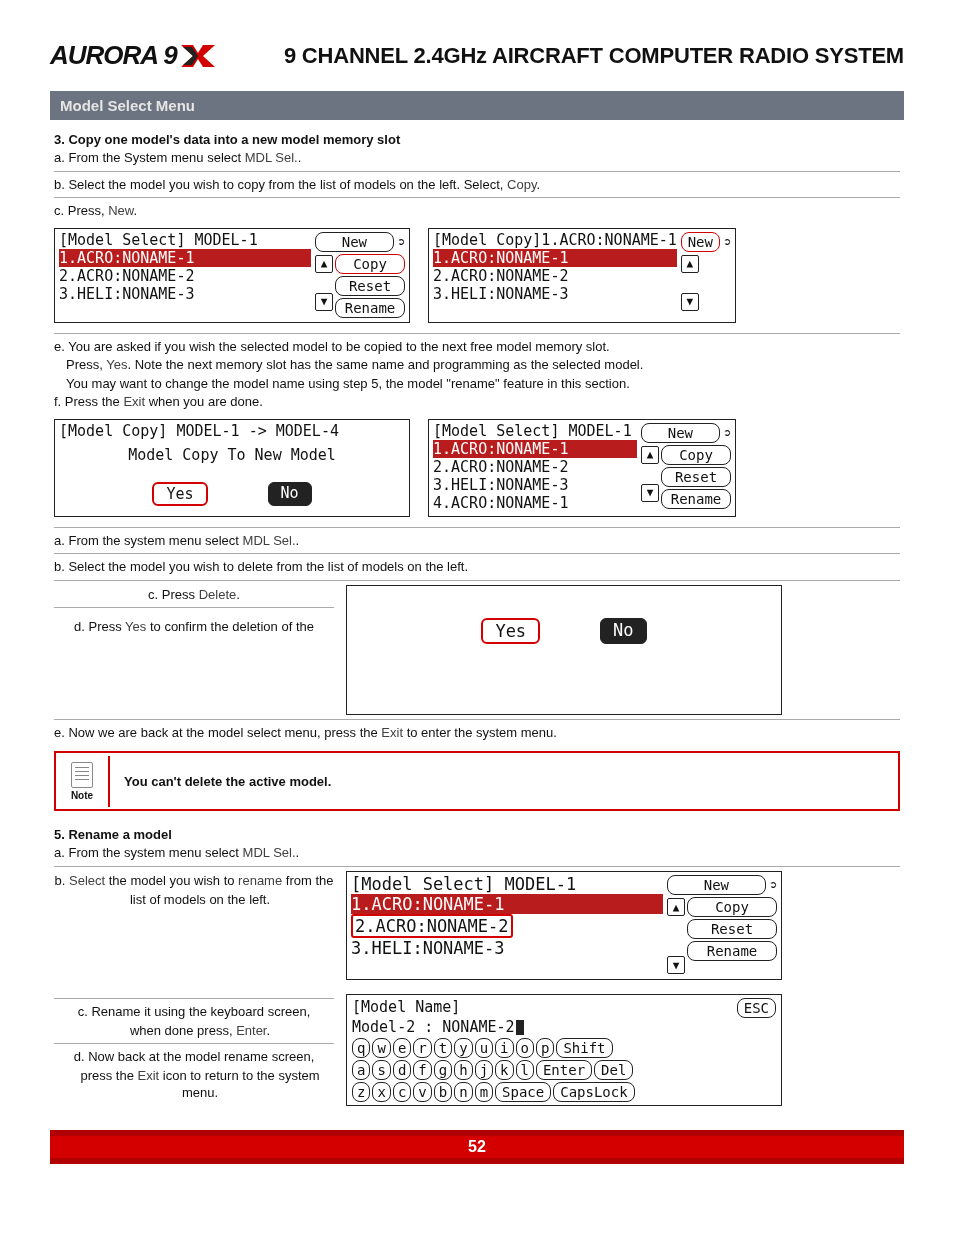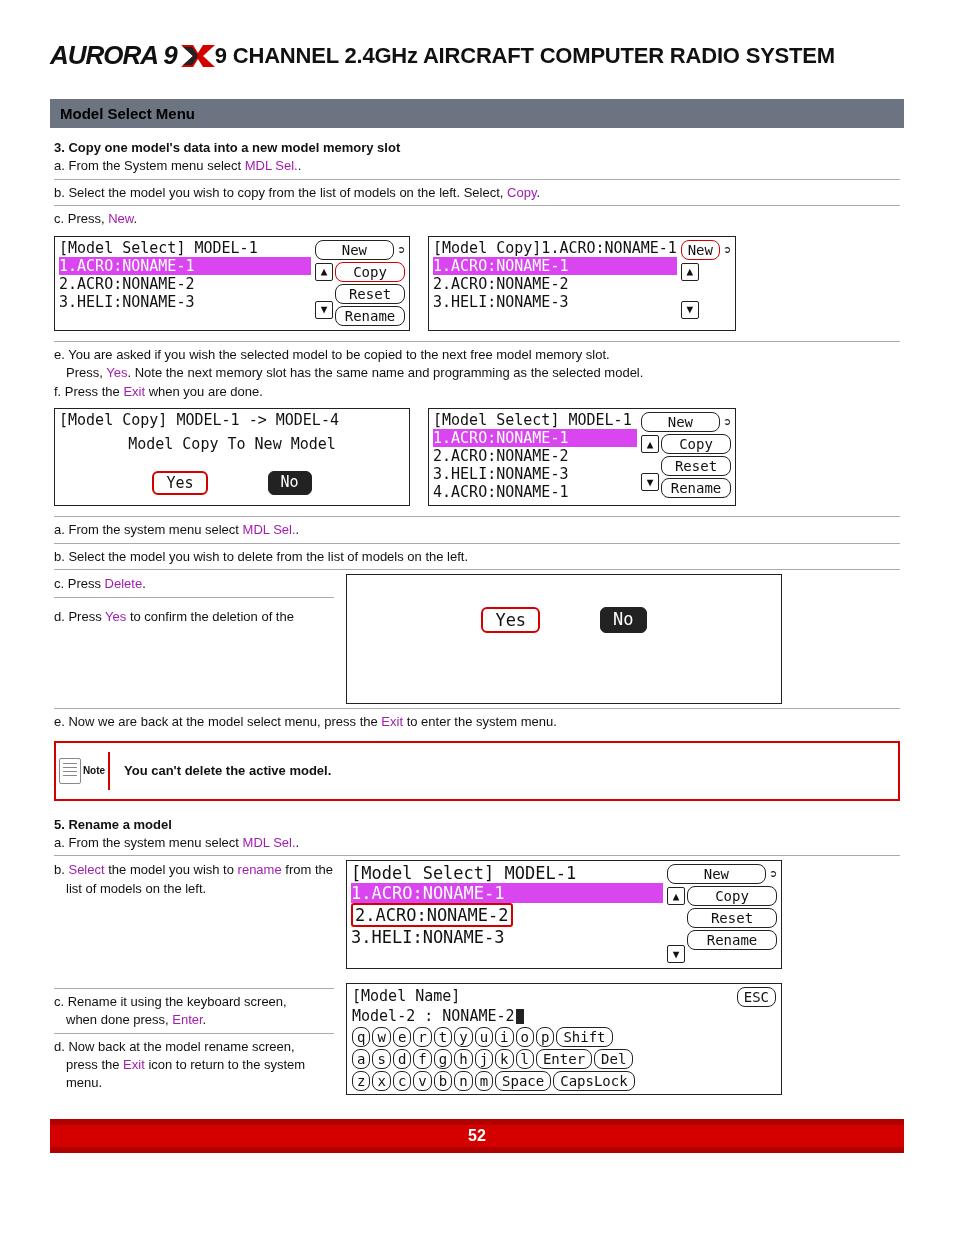--- a/index.html
+++ b/index.html
@@ -5,72 +5,72 @@
   * { box-sizing: border-box; }
   body {
     margin: 0;
     padding: 40px 50px 0 50px;
     font-family: "Segoe UI", Tahoma, Verdana, sans-serif;
     font-size: 13px;
     color: #111;
     background: #fff;
     width: 954px;
   }
-  .header { display: flex; align-items: center; justify-content: flex-start; margin-bottom: 28px; }
+  .header { display: flex; align-items: center; justify-content: space-between; margin-bottom: 20px; }
   .logo { display: flex; align-items: center; gap: 4px; }
   .logo-text { font-family: Arial Black, Arial, sans-serif; font-weight: 900; font-size: 26px; font-style: italic; letter-spacing: -1px; }
   .logo-x { position: relative; display: inline-block; width: 34px; height: 26px; }
   .product-title { font-weight: 900; font-size: 22px; color: #111; letter-spacing: -0.2px; }
-  .section-bar { background: #6b7480; color: #000000; font-weight: 700; font-size: 15px; padding: 6px 10px; margin: 8px 0 12px 0; width: 100%; }
+  .section-bar { background: #6b7480; color: #e5e5e5; font-weight: 700; font-size: 15px; padding: 6px 10px; margin: 8px 0 12px 0; width: 100%; }
   .content { padding: 0 4px; }
   .step-title { font-weight: 700; margin: 8px 0 2px 0; }
   .sub { margin: 1px 0; line-height: 1.35; }
   .indent { padding-left: 12px; }
-  .hl { color: #a21caf; }
+  .hl { color: #404040; }
   .line { border-top: 1px solid #aaa; margin: 4px 0; }
 
   .row { display: flex; gap: 18px; margin: 8px 0 10px 0; }
   .lcd-box { border: 1px solid #222; padding: 2px 4px 4px 4px; font-family: "Lucida Console", Consolas, monospace; font-size: 15px; background: #fff; position: relative; }
   .lcdA { width: 356px; } 
   .lcdB { width: 308px; }
   .lcdWide { width: 436px; height: 130px; }
 
   .lcd-inner { display: flex; }
   .lcd-list { flex: 1; padding-right: 4px; }
   .lcd-head { white-space: pre; }
   .lcd-row { white-space: pre; }
-  .lcd-row.sel { background: #d946ef; color: #fff; }
+  .lcd-row.sel { background: #b91c1c; color: #fff; }
   .lcd-side { width: 90px; display: flex; flex-direction: column; gap: 2px; align-items: stretch; padding-top:1px; }
   .side-top { display:flex; gap:4px; align-items:center; }
   .lcd-btn { border: 1px solid #222; border-radius: 8px; background: #fff; font-family: inherit; font-size: 14px; text-align:center; padding: 0 4px; line-height: 18px; cursor:pointer; }
   .lcd-btn.red { border-color:#d40000; color:#111; }
   .arrowbox { border:1px solid #222; width:18px; height:18px; display:flex; align-items:center; justify-content:center; font-size:11px; border-radius:2px;}
   .arrow-col { display:flex; flex-direction:column; justify-content:space-between; padding:1px 0;}
   .side-stack { display:flex; gap:2px; }
 
   .yn-row { display:flex; gap:60px; justify-content:center; margin-top:18px; }
   .yn-btn { border-radius:6px; padding:1px 12px; font-family:"Lucida Console", Consolas, monospace; font-size:15px; }
   .yn-yes { border:2px solid #d40000; background:#fff; }
   .yn-no { background:#222; color:#fff; border:1px solid #222; }
 
   .note-box { border:2px solid #d40000; display:flex; align-items:center; min-height:60px; margin:10px 0 16px 0; }
-  .note-left { width:54px; border-right:2px solid #d40000; display:flex; flex-direction:row; align-items:center; justify-content:center; font-size:10px; font-weight:700; gap:2px; padding:6px 0;}
+  .note-left { width:54px; border-right:2px solid #d40000; display:flex; flex-direction:column; align-items:center; justify-content:center; font-size:10px; font-weight:700; gap:2px; padding:6px 0;}
   .note-ico { width:22px; height:26px; border:1px solid #888; border-radius:2px; position:relative; background:#fff;}
   .note-ico::before { content:""; position:absolute; top:4px; left:3px; right:3px; border-top:1px solid #888; box-shadow:0 4px 0 #888, 0 8px 0 #888, 0 12px 0 #888;}
   .note-text { font-weight:700; padding:0 14px; }
 
   .kbd-box { border:1px solid #222; padding:3px 5px; font-family:"Lucida Console", Consolas, monospace; font-size:15px; }
   .kbd-head { display:flex; justify-content:space-between; }
   .kbd-row { display:flex; gap:2px; margin-top:2px; align-items:center; }
   .kbd-key { border:1px solid #222; border-radius:8px; padding:0 4px; min-width:18px; text-align:center; font-size:14px; line-height:18px; cursor:pointer; }
   .kbd-wide { padding:0 6px; }
   .cursor-block { display:inline-block; width:8px; height:15px; background:#222; vertical-align:middle; margin-left:1px;}
 
   .two-col { display:flex; gap:12px; }
-  .col-left { width: 280px; }
+  .col-left { width: 280px; text-align: center; }
   .col-right { flex:1; display:flex; flex-direction:column; gap:14px;}
 
   .redbox { border:2px solid #d40000; border-radius:3px; display:inline-block; }
 
   .footer { margin-top:24px; }
   .footer .bar-d { background:#b00000; height:6px; }
   .footer .bar-l { background:#d40000; color:#fff; font-weight:700; text-align:center; font-size:16px; padding:2px 0;}
 </style>
 </head>
 <body>
@@ -150,20 +150,21 @@
           <div style="flex:1"></div>
         </div>
       </div>
     </div>
   </div>
 </div>
 
 <div class="line"></div>
 <div class="sub">e. You are asked if you wish the selected model to be copied to the next free model memory slot.</div>
 <div class="sub indent"><span>Press, </span><span class="hl">Yes</span><span>. Note the next memory slot has the same name and programming as the selected model.</span></div>
+<div class="sub indent">You may want to change the model name using step 5, the model "rename" feature in this section.</div>
 <div class="sub"><span>f. Press the </span><span class="hl">Exit</span><span> when you are done.</span></div>
 
 <div class="row">
   <div class="lcd-box lcdA">
     <div class="lcd-head">[Model Copy] MODEL-1 -&gt; MODEL-4</div>
     <div style="text-align:center;margin-top:6px;">Model Copy To New Model</div>
     <div class="yn-row">
       <div class="yn-btn yn-yes">Yes</div>
       <div class="yn-btn yn-no">No</div>
     </div>

